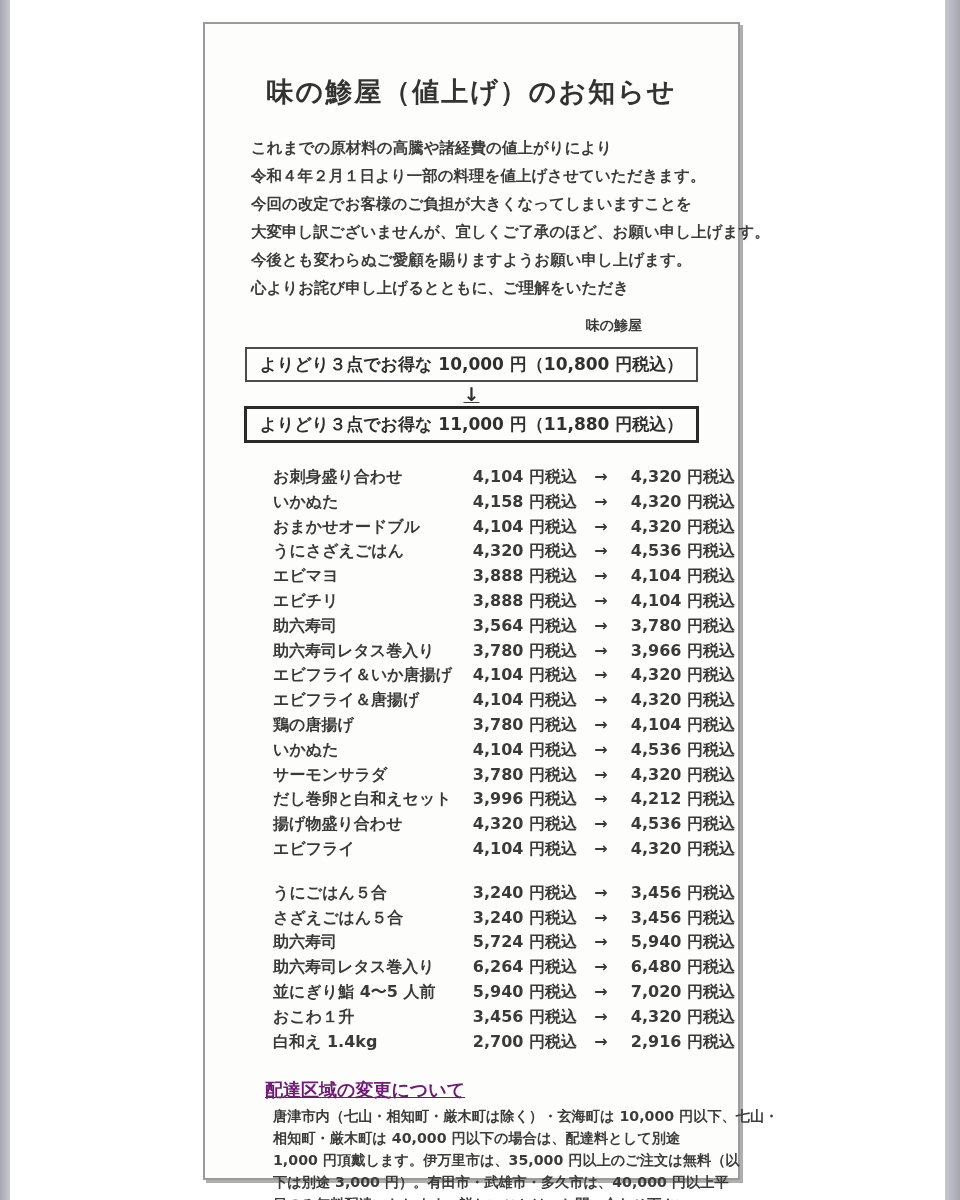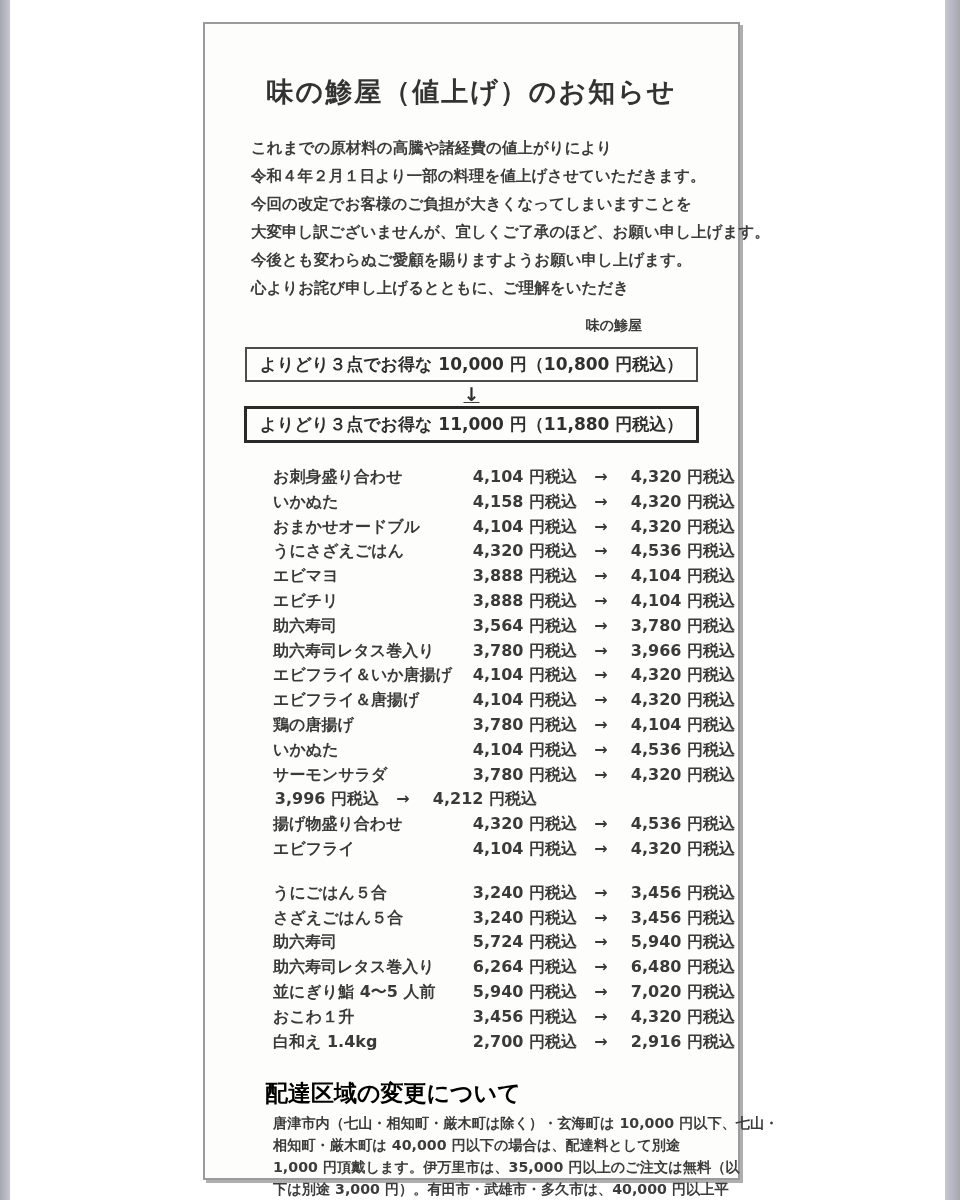--- a/index.html
+++ b/index.html
@@ -42,21 +42,21 @@
 
   .menu-group{margin:22px 0 0 68px;}
   .menu-group.second{margin-top:19px;}
   .menu-row{display:flex;font-size:16px;font-weight:600;line-height:24.8px;color:#3a3a3a;white-space:nowrap;}
   .mi-name{width:198px;}
   .mi-old{width:106px;text-align:right;}
   .mi-arrow{width:48px;text-align:center;}
   .mi-new{width:110px;text-align:right;}
 
   .delivery{margin:24px 0 0 60px;}
-  .delivery-heading{font-size:23px;font-weight:800;color:#000000;margin:0 0 3px 0;}
+  .delivery-heading{font-size:18px;font-weight:800;color:#701a75;margin:0 0 3px 0;text-decoration:underline;}
   .delivery-body{margin-left:8px;font-size:14.2px;font-weight:600;color:#3c3c3c;}
   .delivery-body .delivery-line{line-height:22px;white-space:nowrap;}
 </style>
 </head>
 <body>
 
 <div class="edge-strip left"></div>
 <div class="edge-strip right"></div>
 
 <div class="page">
@@ -157,20 +157,21 @@
         <span class="mi-arrow">→</span>
         <span class="mi-new">4,536 円税込</span>
       </div>
       <div class="menu-row">
         <span class="mi-name">サーモンサラダ</span>
         <span class="mi-old">3,780 円税込</span>
         <span class="mi-arrow">→</span>
         <span class="mi-new">4,320 円税込</span>
       </div>
       <div class="menu-row">
+        <span class="mi-name">だし巻卵と白和えセット</span>
         <span class="mi-old">3,996 円税込</span>
         <span class="mi-arrow">→</span>
         <span class="mi-new">4,212 円税込</span>
       </div>
       <div class="menu-row">
         <span class="mi-name">揚げ物盛り合わせ</span>
         <span class="mi-old">4,320 円税込</span>
         <span class="mi-arrow">→</span>
         <span class="mi-new">4,536 円税込</span>
       </div>

